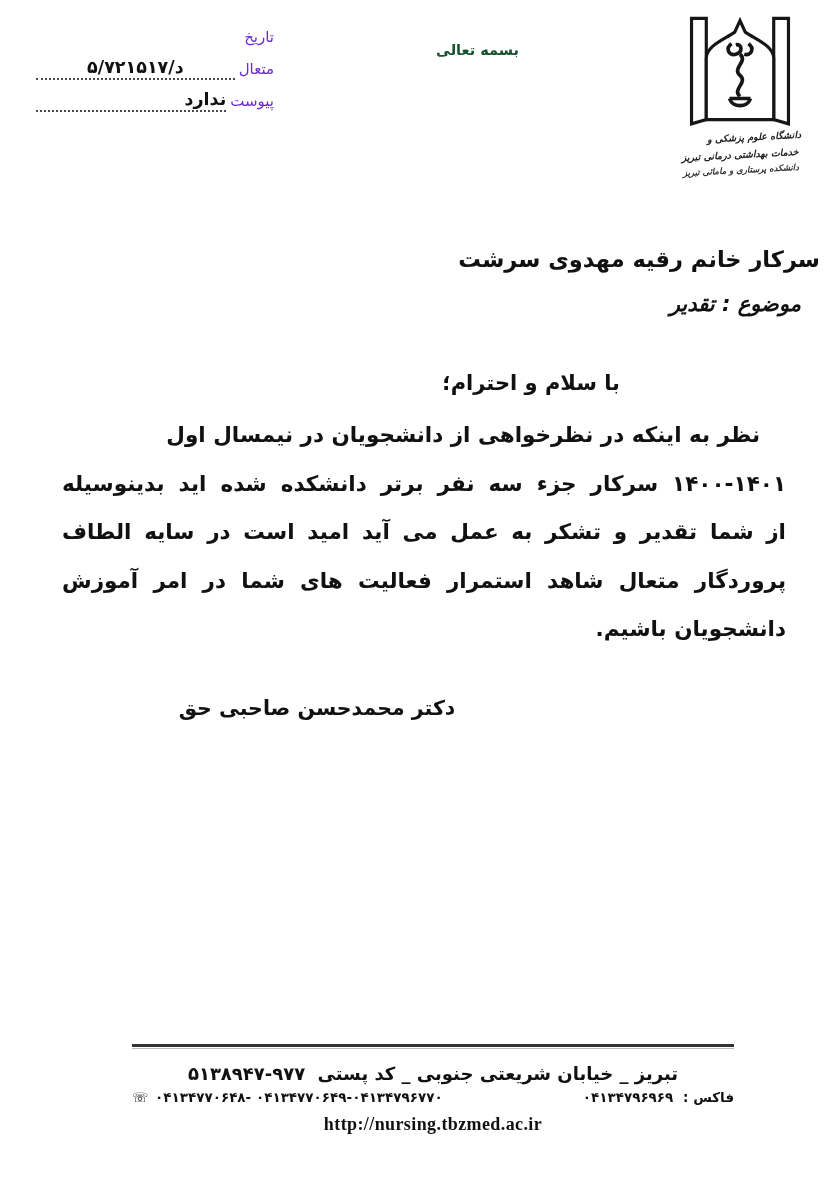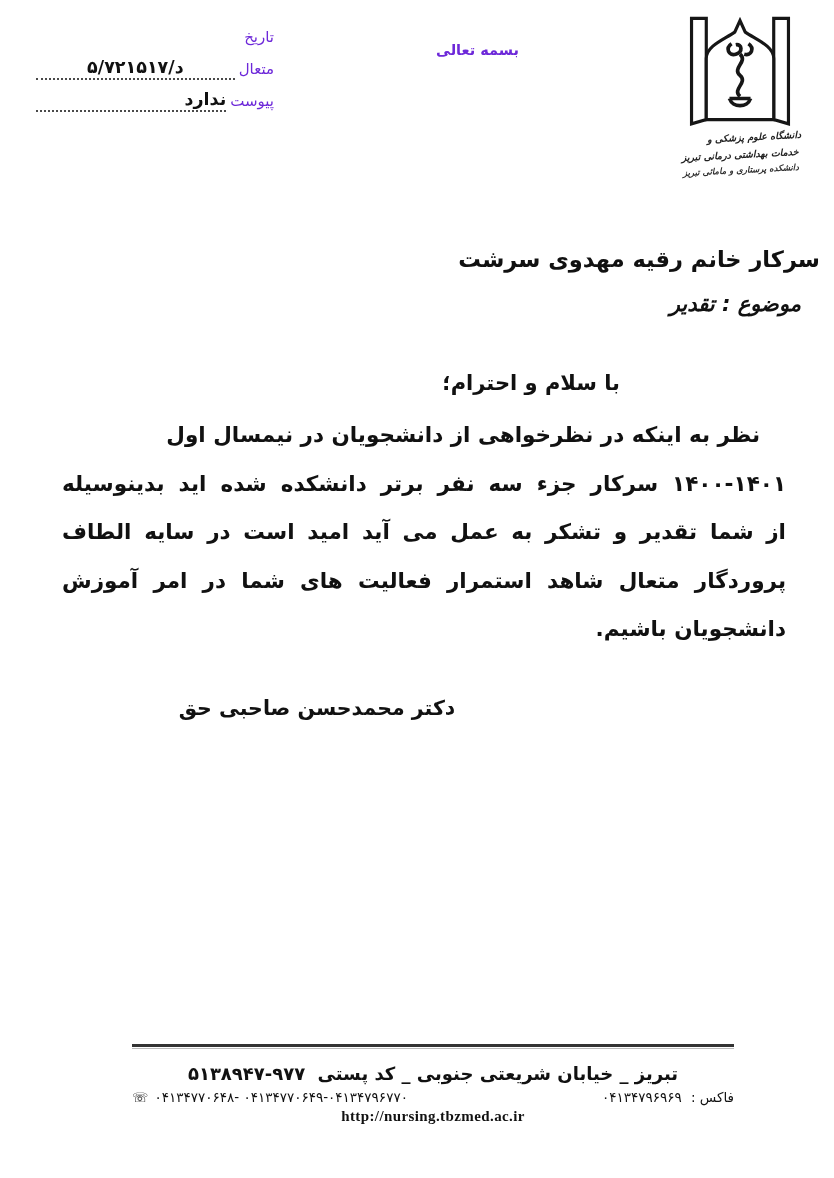--- a/index.html
+++ b/index.html
@@ -10,21 +10,21 @@
     direction:rtl;
   }
   
   .meta-block{position:absolute;left:36px;top:28px;width:238px;direction:rtl;}
   .meta-row{display:flex;align-items:flex-end;margin-bottom:9px;}
   .meta-label{flex:0 0 auto;font-size:15px;color:#6d28d9;padding-bottom:2px;margin-left:4px;}
   .meta-leader{flex:1 1 auto;border-bottom:2px dotted #4a4a4a;text-align:center;padding-bottom:1px;}
   .meta-leader.start{text-align:right;}
   .meta-value{font-weight:bold;font-size:17.5px;letter-spacing:.5px;white-space:nowrap;}
   
-  .besmele{position:absolute;left:436px;top:42px;font-size:14.5px;font-weight:bold;color:#6d28d9;direction:rtl;}
+  .besmele{position:absolute;left:436px;top:42px;font-size:14.5px;font-weight:bold;color:#14532d;direction:rtl;}
   
   .logo{position:absolute;right:12px;top:10px;width:164px;text-align:center;}
   .logo svg{display:block;margin:0 auto;}
   .logo-captions{margin-top:2px;transform:rotate(-3deg);}
   .logo-caption{font-size:9.5px;font-weight:bold;font-style:italic;color:#222;line-height:1.75;white-space:nowrap;}
   .logo-caption.l1{padding-left:30px;}
   .logo-caption.l3{font-size:8.5px;color:#333;}
   
   .recipient{position:absolute;right:14px;top:246px;font-size:22.5px;font-weight:bold;}
   .subject{position:absolute;right:33px;top:292px;font-size:21px;font-weight:bold;font-style:italic;}
@@ -34,27 +34,27 @@
   .body-line.first{padding-right:26px;}
   .body-line.fill{text-align:justify;text-align-last:justify;}
   .signature{position:absolute;left:162px;top:696px;width:310px;text-align:center;}
   .signer-name{font-size:20.5px;font-weight:bold;}
   .signer-title{font-size:20.5px;font-weight:bold;margin-top:37px;}
   
   .footer{position:absolute;left:132px;top:1044px;width:602px;}
   .footer-rule{border-top:3px solid #333;border-bottom:1px solid #bbb;height:1px;}
   .footer-address{margin-top:14px;text-align:center;font-size:18px;font-weight:bold;direction:rtl;}
   .footer-address .postal{margin-right:6px;letter-spacing:.5px;}
-  .footer-phones{margin-top:5px;display:flex;direction:ltr;justify-content:space-between;align-items:center;font-size:13.5px;font-weight:normal;}
+  .footer-phones{margin-top:5px;display:flex;direction:ltr;justify-content:space-between;align-items:center;font-size:13.5px;font-weight:bold;}
   .phone-icon{font-size:13px;margin-right:2px;}
   .phone-numbers{letter-spacing:.3px;}
   .fax-group{direction:rtl;}
   .fax-group .num{margin-right:5px;letter-spacing:.3px;}
-  .footer-url{margin-top:3px;text-align:center;direction:ltr;
-    font-family:"Liberation Serif","DejaVu Serif",serif;font-weight:bold;font-size:15px;letter-spacing:.4px;}
+  .footer-url{margin-top:9px;text-align:center;direction:ltr;
+    font-family:"Liberation Serif","DejaVu Serif",serif;font-weight:bold;font-size:18px;letter-spacing:.4px;}
 </style>
 </head>
 <body>
 
 <div class="page">
 
   <div class="meta-block">
     <div class="meta-row">
       <span class="meta-label">تاریخ</span>
     </div>

